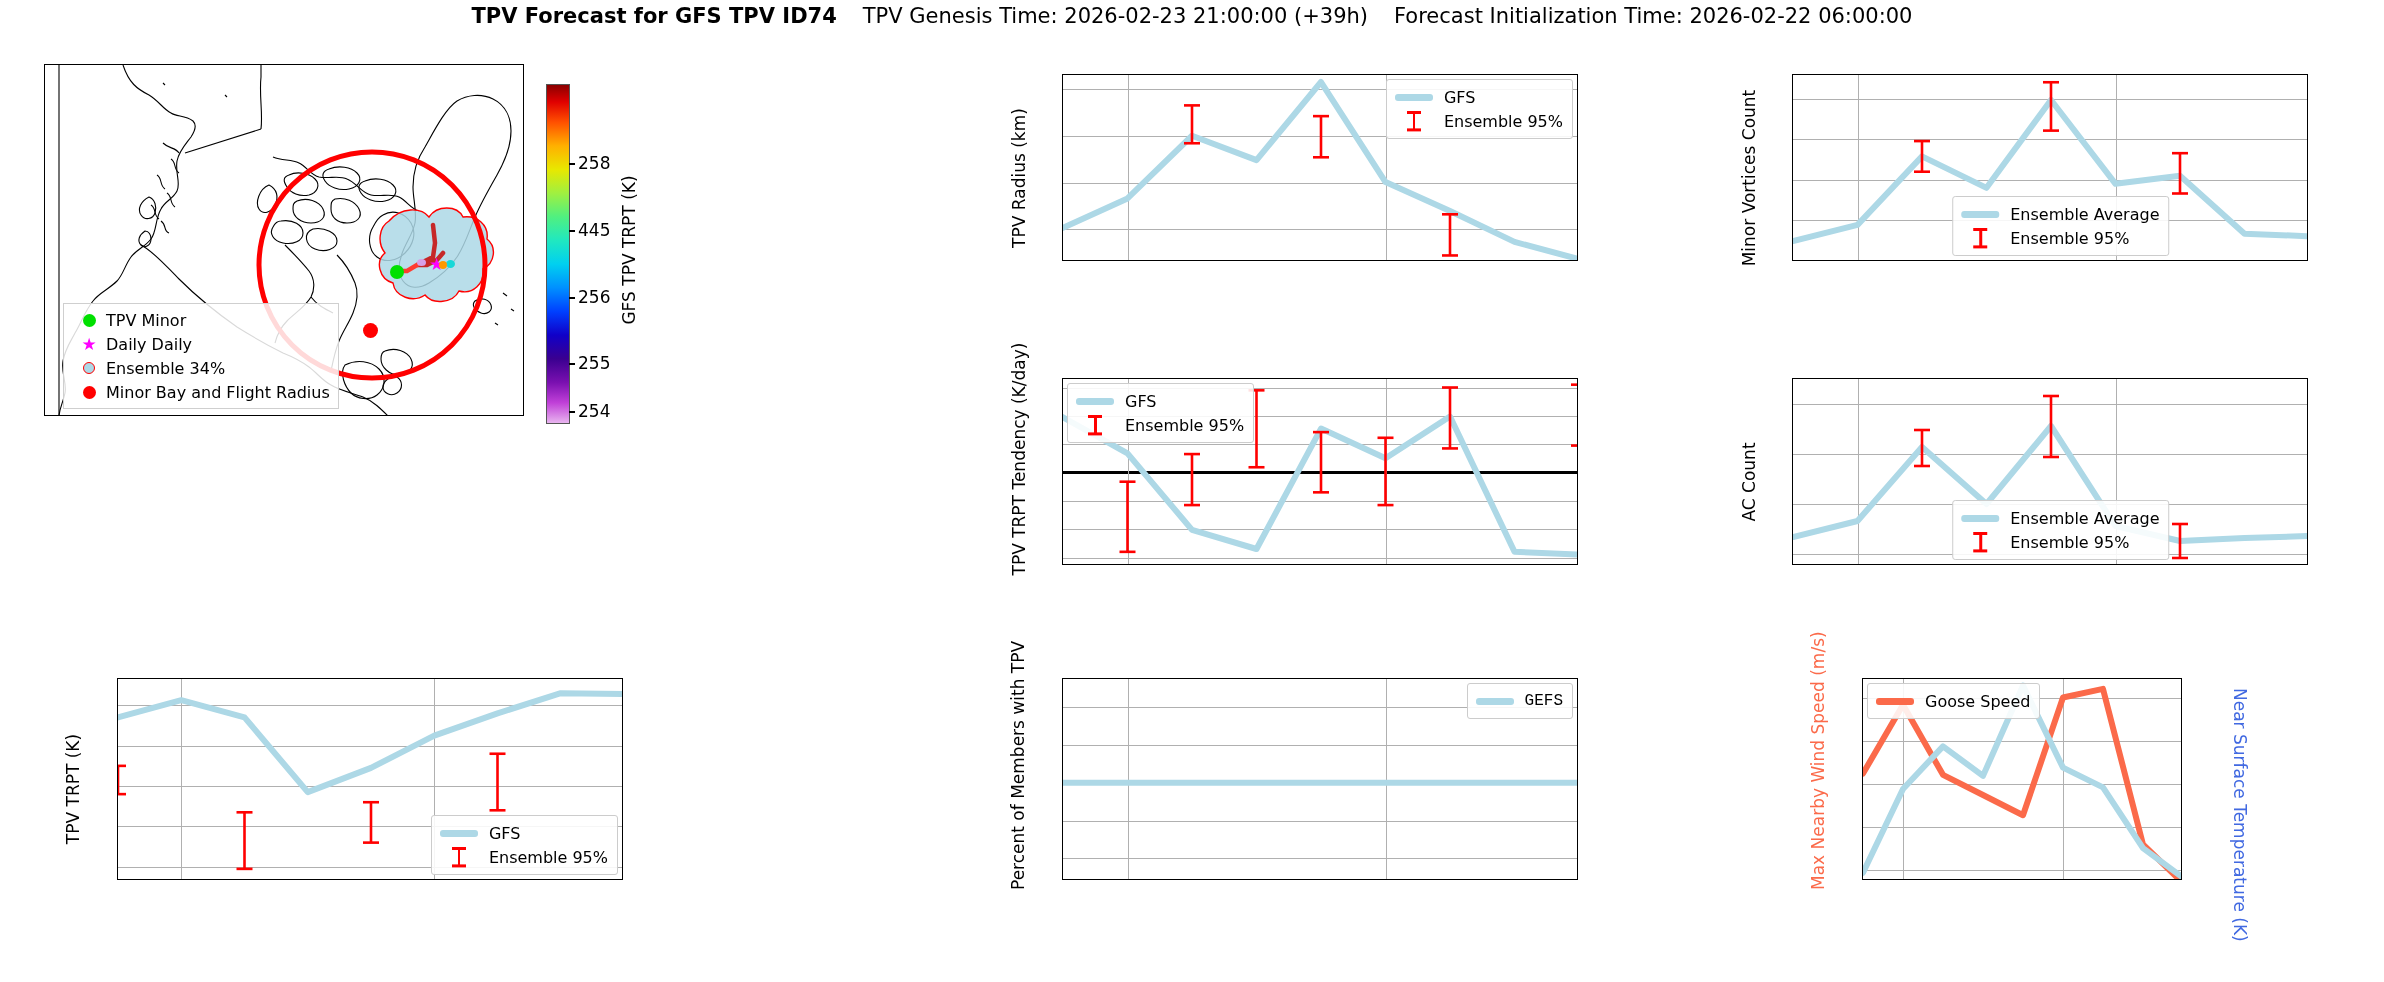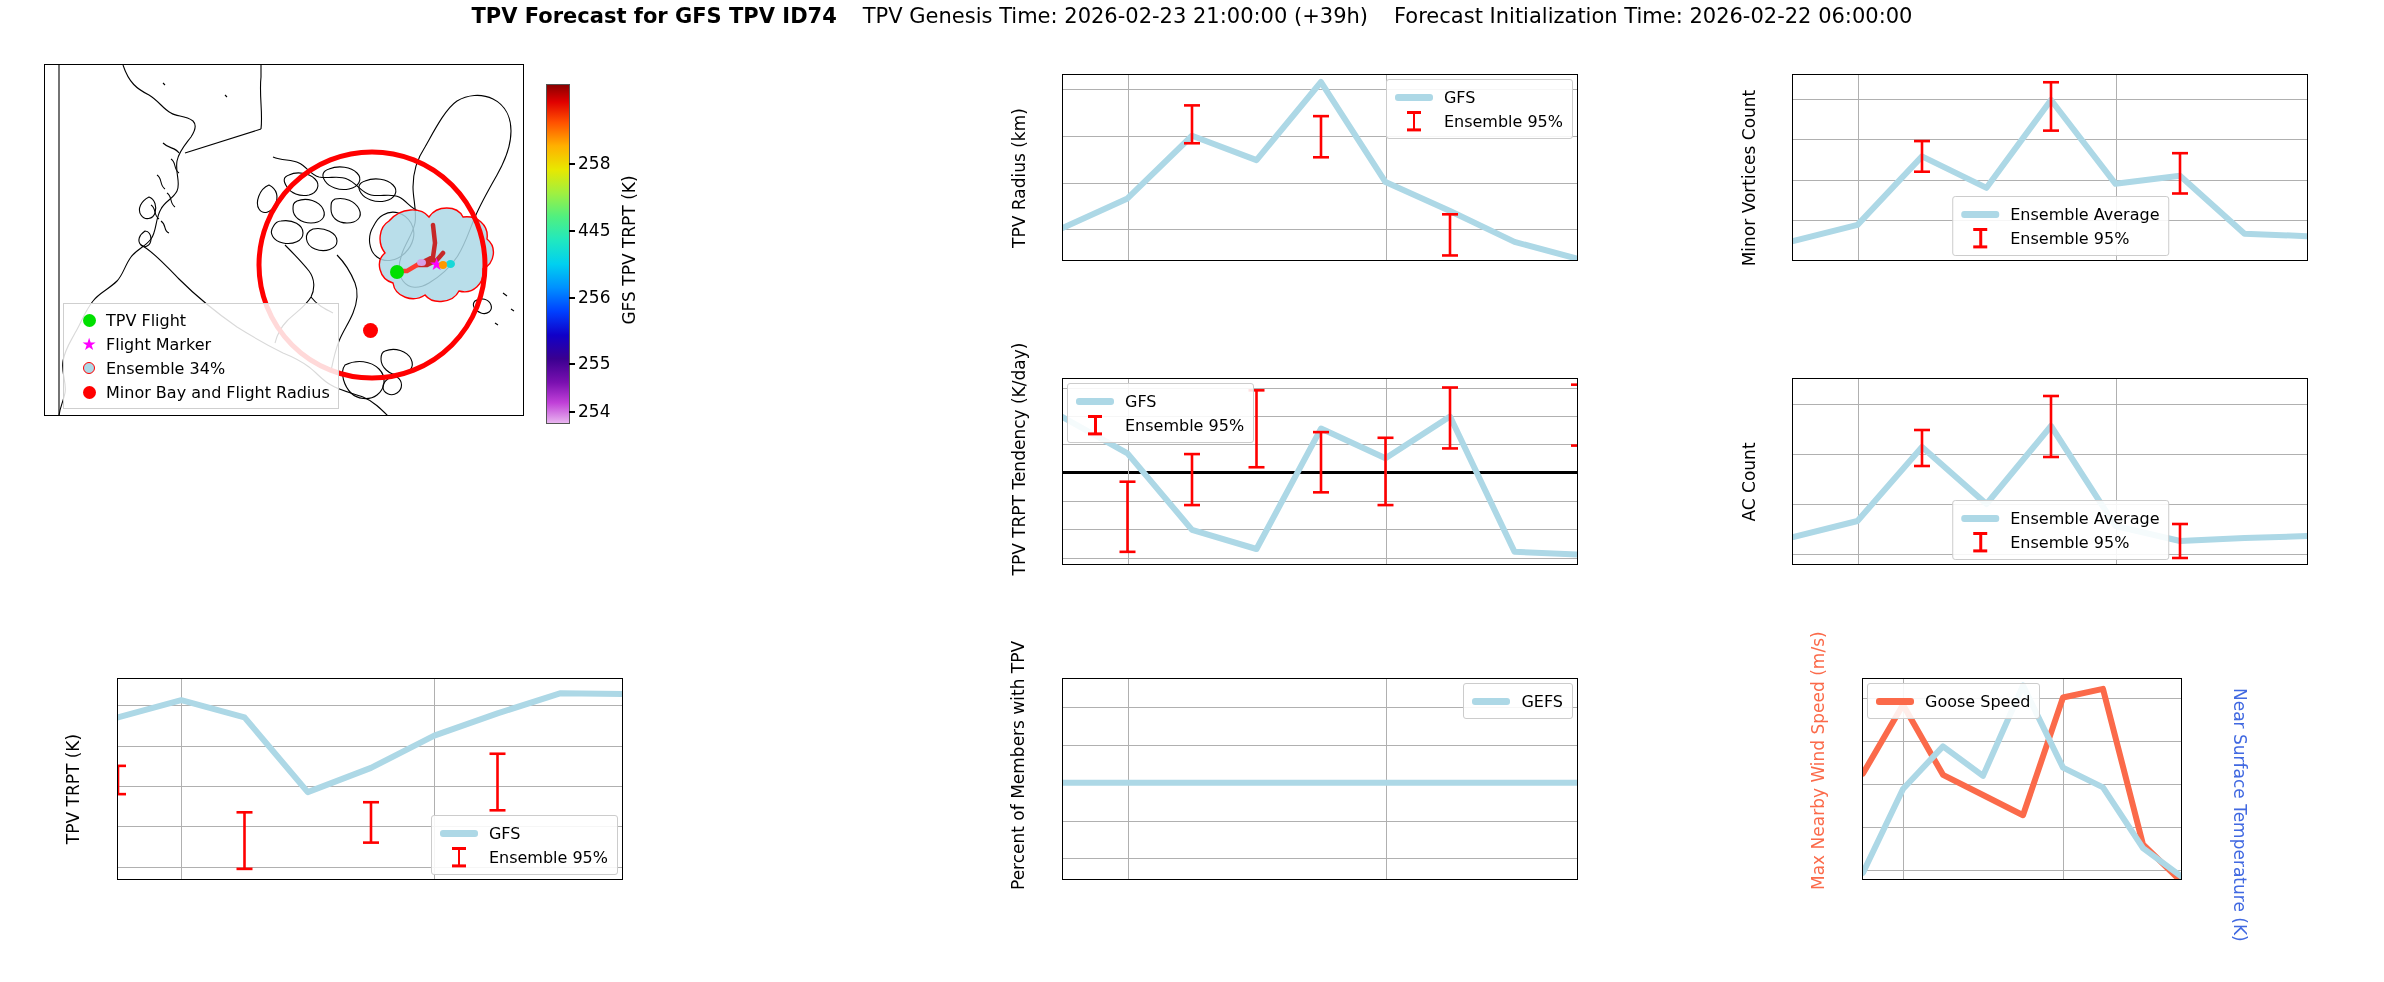--- a/index.html
+++ b/index.html
@@ -194,27 +194,27 @@
       <div class="dot" style="position:absolute; left:401px; top:195px; width:9px; height:8px; background:#18d8d8;"></div>
       <div class="dot" style="position:absolute; left:394px; top:196px; width:8px; height:8px; background:#ff9800;"></div>
       <div class="dot" style="position:absolute; left:345px; top:200px; width:14px; height:14px; background:#00e000;"></div>
       <div class="dot" style="position:absolute; left:318px; top:258px; width:15px; height:15px; background:#ff0000;"></div>
 
       <div class="maplegend" style="left:18px; top:238px;">
         <div class="row">
           <span class="mk">
               <span class="dot" style="width:13px;height:13px;background:#00e000;display:block;"></span>
             </span>
-          <span>TPV Flight</span>
+          <span>TPV Minor</span>
         </div>
         <div class="row">
           <span class="mk">
               <span style="color:#ff00ff;font-size:17px;line-height:1;">★</span>
             </span>
-          <span>Flight Marker</span>
+          <span>Daily Daily</span>
         </div>
         <div class="row">
           <span class="mk">
               <span class="dot" style="width:12px;height:12px;background:#add8e6;border:1.6px solid #ff0000;display:block;"></span>
             </span>
           <span>Ensemble 34%</span>
         </div>
         <div class="row">
           <span class="mk">
               <span class="dot" style="width:13px;height:13px;background:#ff0000;display:block;"></span>
@@ -554,21 +554,21 @@
         <div class="tickmark" style="top: 66.0748px;"></div>
         <div class="ytick" style="top: 66.0748px;">102</div>
         <div class="gridline h" style="top: 28.3178px;"></div>
         <div class="tickmark" style="top: 28.3178px;"></div>
         <div class="ytick" style="top: 28.3178px;">104</div>
         <div class="gridline v" style="left: 64.5px;"></div>
         <div class="gridline v" style="left: 322.5px;"></div>
         <svg width="516" height="202" style="position: absolute; left: 0px; top: 0px; overflow: visible;">
           <polyline points="0,103.83177570093456 64.5,103.83177570093456 129,103.83177570093456 193.5,103.83177570093456 258,103.83177570093456 322.5,103.83177570093456 387,103.83177570093456 451.5,103.83177570093456 516,103.83177570093456" fill="none" stroke="#add8e6" stroke-width="6" stroke-linejoin="round" stroke-linecap="round"></polyline>
         </svg>
-        <div class="legend" style="right: 4px; top: 4px;">
+        <div class="legend" style="right: 4px; top: 4px; font-family: Liberation Mono, monospace;">
           <div class="row">
             <span class="swatch">
               <span class="sw-line" style="background: rgb(173, 216, 230);"></span>
             </span>
             <span>GEFS</span>
           </div>
         </div>
       </div>
       <div class="ylabel" style="left: 18px; top: 111px; width: 202px; margin-left: -101px; text-align: center;">Percent of Members with TPV</div>
     </div>

